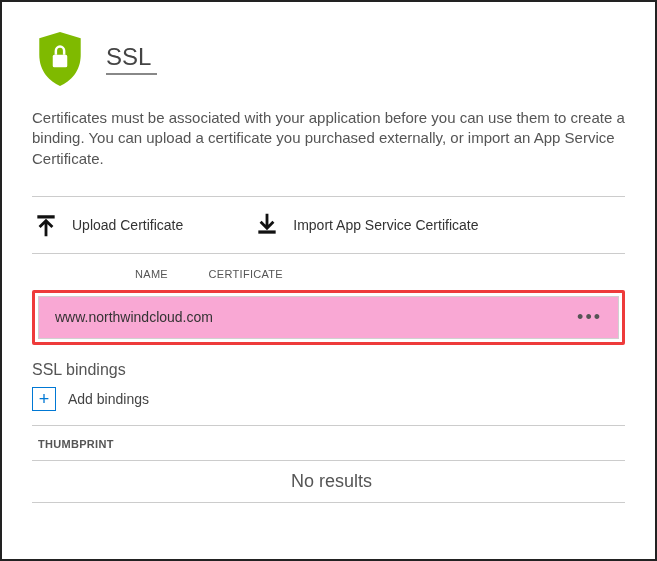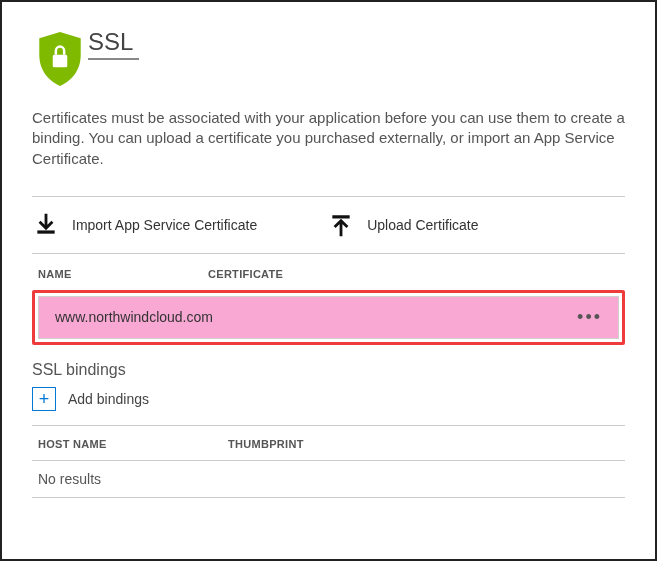--- a/index.html
+++ b/index.html
@@ -12,21 +12,22 @@
   }
   .outer {
     border: 2px solid #222;
     width: 657px;
     height: 561px;
     padding: 26px 30px 20px 30px;
     position: relative;
   }
   .hdr {
     display: flex;
-    align-items: flex-start;
+    align-items: center;
+    gap: 18px;
     margin-bottom: 18px;
   }
   .shield-wrap {
     width: 56px; height: 62px;
     display: flex; align-items: center; justify-content: center;
   }
   .page-title {
     font-size: 24px;
     font-weight: 400;
     color: #444;
@@ -54,23 +55,24 @@
     cursor: pointer;
     font-size: 14px;
     color: #333;
   }
   .action-icon { width: 28px; height: 28px; display:flex; align-items:center; justify-content:center;}
   .col-headers {
     display: flex;
     padding: 14px 0 10px 6px;
     gap: 40px;
     font-size: 11px;
-    font-weight: 700;
+    font-weight: 400;
     color: #555;
     letter-spacing: 0.3px;
+    text-align: right;
   }
   .col-name { width: 130px; }
   .col-exp  { width: 75px; }
   .col-thumb{ flex: 1; }
   .cert-highlight {
     border: 3px solid #ee3b3b;
     padding: 3px;
     border-radius: 2px;
   }
   .cert-row {
@@ -115,22 +117,23 @@
     font-size: 11px;
     font-weight: 700;
     color: #555;
     letter-spacing: 0.3px;
   }
   .bind-host { width: 190px; }
   .bind-cert { width: 200px; }
   .bind-type { flex: 1; }
   .no-results {
     padding: 10px 0 10px 6px;
-    font-size: 14px;
-    color: #555;
+    font-size: 18px;
+    color: #555;
+    text-align: center;
   }
 </style>
 </head>
 <body>
 
 <div class="outer">
 
   <div class="hdr">
     <div class="shield-wrap">
       <svg viewBox="0 0 48 56" width="50" height="58">
@@ -140,38 +143,38 @@
       </svg>
     </div>
     <div class="page-title">SSL</div>
   </div>
 
   <p class="desc">Certificates must be associated with your application before you can use them to create a binding. You can upload a certificate you purchased externally, or import an App Service Certificate.</p>
 
   <hr class="divider">
 
   <div class="action-row">
+    <div class="action">
+      <span class="action-icon">
+        <svg viewBox="0 0 24 24" width="26" height="26">
+          <rect x="4" y="3" width="16" height="3" fill="#111"></rect>
+          <path d="M12 21 V9 M7 13 L12 8 L17 13" stroke="#111" stroke-width="2.6" fill="none" stroke-linecap="square"></path>
+        </svg>
+      </span>
+      <span>Upload Certificate</span>
+    </div>
     <div class="action">
       <span class="action-icon">
         <svg viewBox="0 0 24 24" width="26" height="26">
           <path d="M12 3 V14 M7 10 L12 15 L17 10" stroke="#111" stroke-width="2.6" fill="none" stroke-linecap="square"></path>
           <rect x="4" y="17" width="16" height="3" fill="#111"></rect>
         </svg>
       </span>
       <span>Import App Service Certificate</span>
     </div>
-    <div class="action">
-      <span class="action-icon">
-        <svg viewBox="0 0 24 24" width="26" height="26">
-          <rect x="4" y="3" width="16" height="3" fill="#111"></rect>
-          <path d="M12 21 V9 M7 13 L12 8 L17 13" stroke="#111" stroke-width="2.6" fill="none" stroke-linecap="square"></path>
-        </svg>
-      </span>
-      <span>Upload Certificate</span>
-    </div>
   </div>
 
   <hr class="divider">
 
   <div class="col-headers">
     <div class="col-name">NAME</div>
     <div class="col-exp">CERTIFICATE</div>
   </div>
 
   <div class="cert-highlight">
@@ -184,21 +187,20 @@
   <div class="section-title">SSL bindings</div>
 
   <div class="add-binding">
     <span class="plus-box">+</span>
     <span>Add bindings</span>
   </div>
 
   <hr class="divider">
 
   <div class="bind-headers">
-    <div class="bind-host">HOST NAME</div>
     <div class="bind-cert">THUMBPRINT</div>
   </div>
 
   <hr class="divider">
 
   <div class="no-results">No results</div>
 
   <hr class="divider">
 
 </div>

